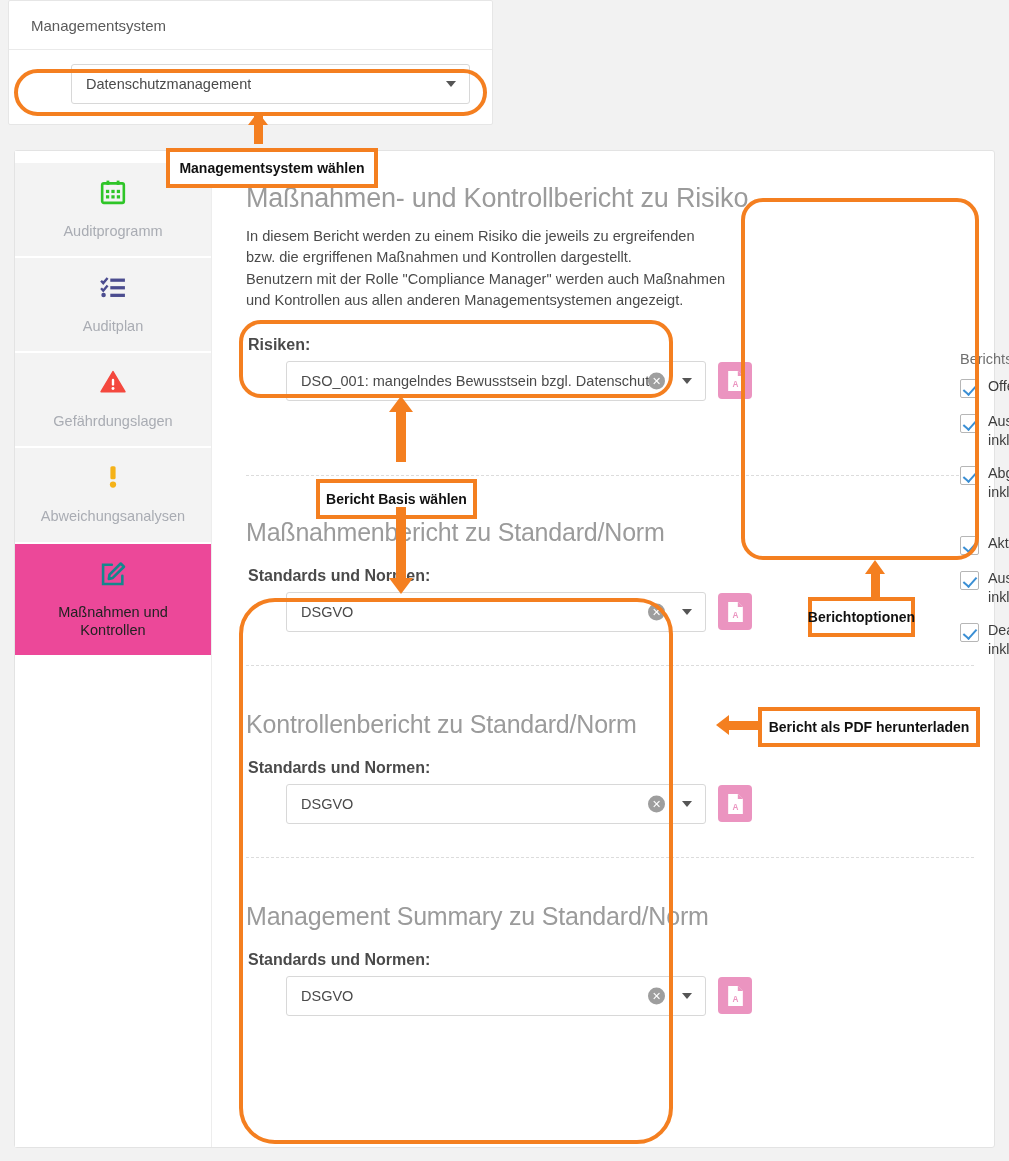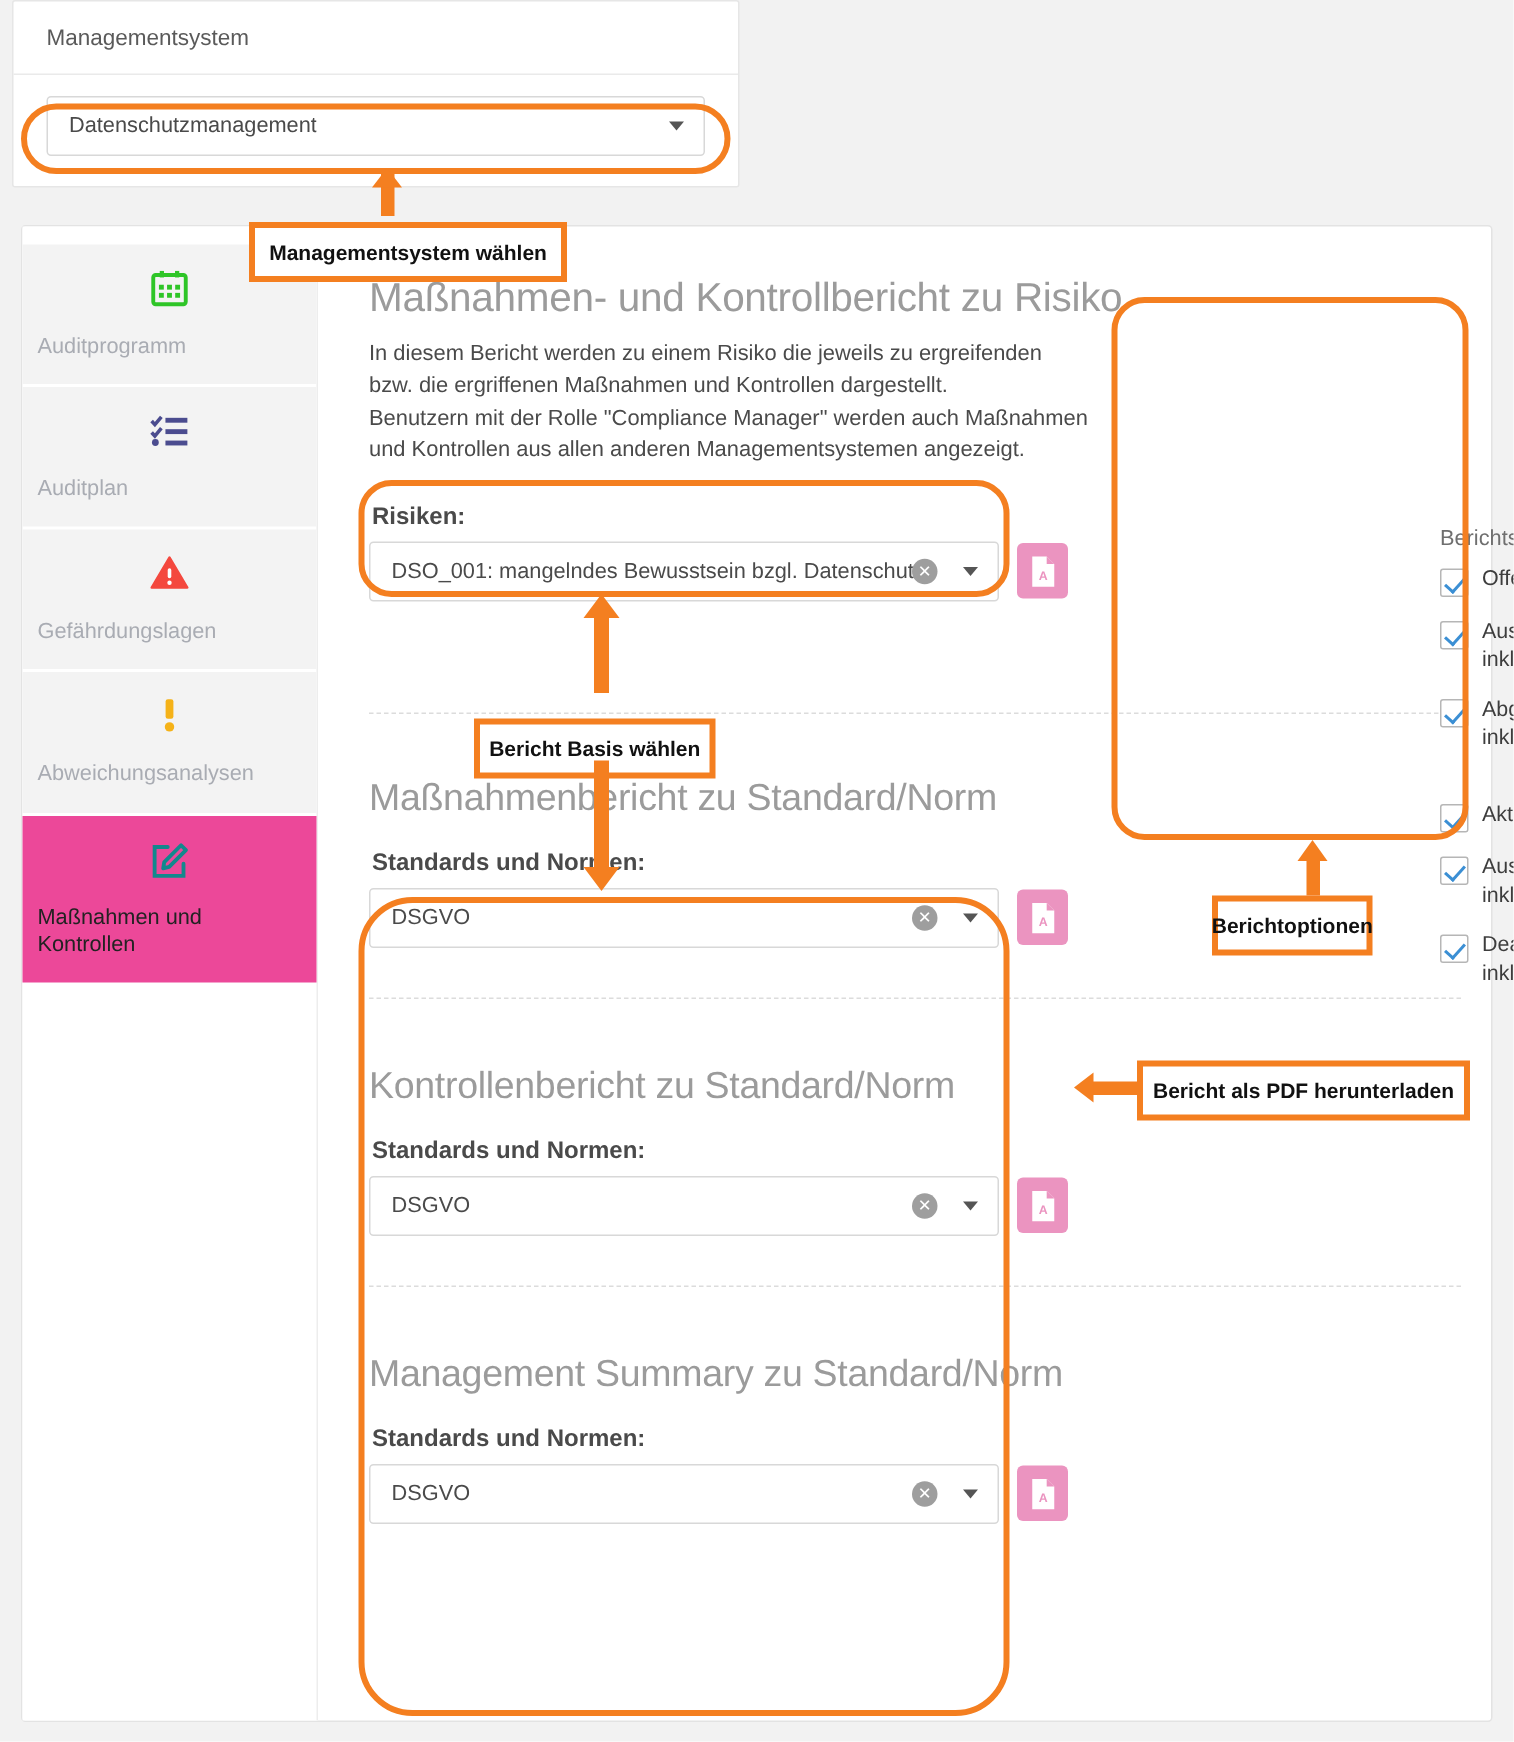--- a/index.html
+++ b/index.html
@@ -36,20 +36,21 @@
   .select {
     position: relative;
     height: 40px;
     border: 1px solid #d8d8d8;
     border-radius: 3px;
     background: #fff;
     display: flex; align-items: center;
     padding: 0 14px;
     font-size: 14.5px;
     color: #4a4a4a;
+    margin-left: 40px;
   }
   .select .caret {
     position: absolute; right: 13px; top: 50%;
     transform: translateY(-50%);
     width: 0; height: 0;
     border-left: 5px solid transparent;
     border-right: 5px solid transparent;
     border-top: 6px solid #555;
   }
   .select .clear {
@@ -78,21 +79,21 @@
     width: 197px;
     padding-top: 12px;
     flex: 0 0 197px;
     border-right: 1px solid #ededed;
     background: #fff;
   }
   .nav-item {
     background: #f3f3f3;
     margin: 0 0 2px 0;
     padding: 16px 10px 16px 10px;
-    text-align: left;
+    text-align: center;
     font-size: 14.5px;
     color: #a9acb3;
     line-height: 1.25;
     cursor: pointer;
   }
   .nav-item.active { background: #ec4899; color: #222; font-weight: 400; }
   .nav-ico { display:block; height: 34px; margin-bottom: 9px; }
   .nav-ico svg { display: block; margin: 0 auto; }
 
   

